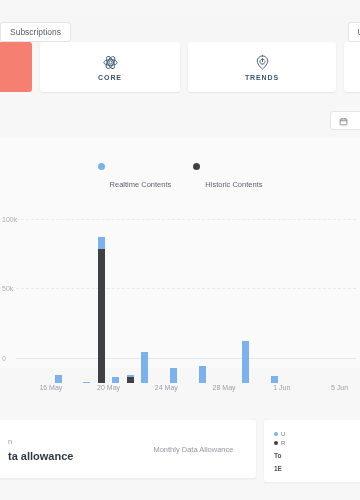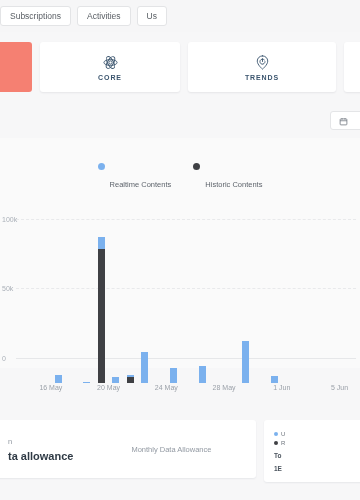--- a/index.html
+++ b/index.html
@@ -6,24 +6,24 @@
   html, body {
     width: 360px; height: 500px;
     font-family: "Liberation Sans", sans-serif;
     background: #f7f7f8;
     overflow: hidden;
   }
   body { position: relative; }
 
   
   .tabbar {
-    position: absolute; top: 0; left: 0; width: 360px; height: 32px;
+    position: absolute; top: 16px; left: 0; width: 360px; height: 32px;
     background: #f6f6f7;
-    display: flex; justify-content: flex-start; align-items: center;
-    gap: 6px; padding-right: 0;
+    display: flex; justify-content: space-between; align-items: center;
+    padding-right: 0;
   }
   .tab {
     background: #ffffff;
     border: 1px solid #e3e4e6;
     border-radius: 3px;
     height: 20px;
     padding: 0 9px;
     display: flex; align-items: center; justify-content: center;
     font-size: 8.5px; color: #5b6066;
     white-space: nowrap;
@@ -118,21 +118,21 @@
     display: flex; gap: 8px;
   }
   .panel {
     background: #ffffff; border-radius: 3px;
     box-shadow: 0 1px 2px rgba(20,30,50,.07);
     height: 58px;
   }
   .panel-allow { width: 262px; margin-left: -6px; flex: none;
                  display: flex; align-items: center; padding: 0 14px; }
   .stat { display: flex; flex-direction: column; gap: 4px; }
-  .stat + .stat { margin-left: 58px; }
+  .stat + .stat { margin-left: 80px; }
   .stat-label { font-size: 7.5px; color: #9299a2; white-space: nowrap; }
   .stat-value { font-size: 11px; font-weight: bold; color: #2f3a45;
                 white-space: nowrap; }
 
   .panel-donut { width: 108px; flex: none; display: flex;
                  align-items: center; padding-left: 10px; gap: 8px;
                  height: 62px; }
   .donut { position: relative; width: 44px; height: 44px; flex: none; }
   .donut svg { display: block; }
   .donut-center {
@@ -147,21 +147,20 @@
   .dl-dot { width: 4px; height: 4px; border-radius: 50%; flex: none; }
   .dl-text { font-size: 6px; color: #6d747d; white-space: nowrap; }
   .dl-total { font-size: 6.5px; color: #4a535d; font-weight: bold;
               white-space: nowrap; margin-top: 3px; }
 </style>
 </head>
 <body>
 
 <div class="tabbar">
   <div class="tab">Subscriptions</div>
-  <div class="tab">Activities</div>
   <div class="tab clipped">Us</div>
 </div>
 
 <div class="cardrow">
 
   <div class="card card-coral"></div>
 
   <div class="card card-core">
     <span class="card-icon">
       <svg width="17" height="17" viewBox="0 0 24 24" fill="none" stroke="#3b556e" stroke-width="1.3">

